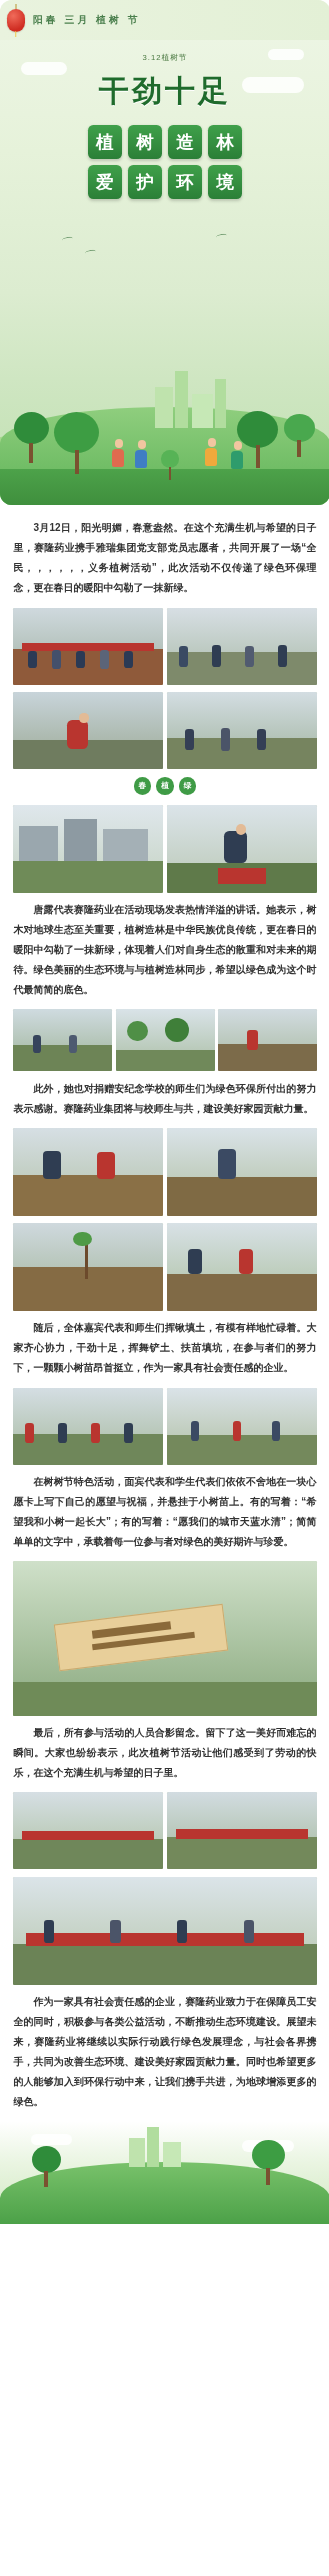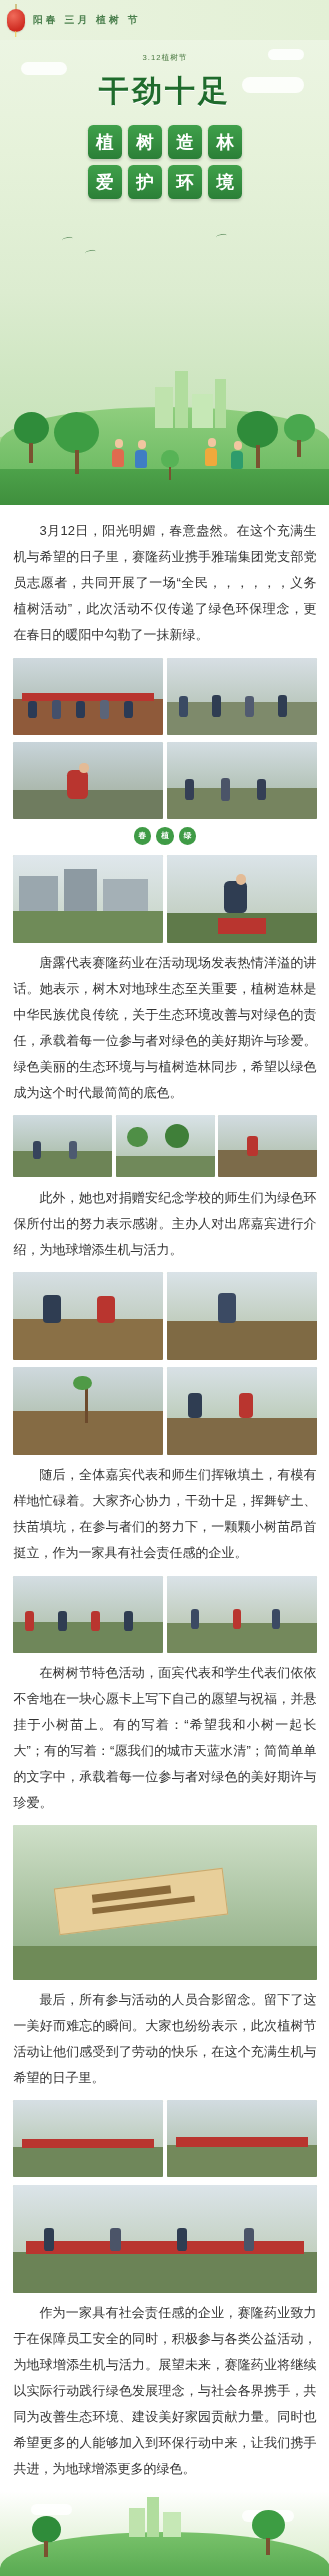--- a/index.html
+++ b/index.html
@@ -15,20 +15,21 @@
     overflow: hidden;
   }
 
   
   .hero {
     position: relative;
     width: 330px;
     height: 505px;
     background: linear-gradient(180deg, #eef6e6 0%, #e6f2da 30%, #dcecd0 58%, #cfe6c2 75%, #bfe0b0 100%);
     overflow: hidden;
+    border-radius: 12px;
   }
   .hero-topbar {
     position: relative;
     height: 40px;
     background: linear-gradient(90deg, #e9f3de 0%, #e3f0d6 100%);
     display: flex;
     align-items: center;
     padding-left: 7.2px;
   }
   .lantern {
@@ -145,26 +146,27 @@
   }
   .person .head { width: 8.2px; height: 8.2px; border-radius: 50%; margin: 0 auto; }
   .person .body { width: 12.4px; height: 18.5px; border-radius: 4.1px 4.1px 2.1px 2.1px; margin-top: 1px; }
 
   
   .article {
     padding: 13.4px 13.4px 0;
     background: #ffffff;
   }
   p.para {
-    font-size: 13px;
+    font-size: 10px;
     line-height: 2.0;
     color: #333333;
     text-align: justify;
     text-indent: 2em;
     margin-bottom: 9.3px;
+    font-weight: bold;
   }
 
   .gallery {
     display: flex;
     gap: 3.1px;
     margin: 5.2px 0 7.2px;
   }
   .photo {
     flex: 1;
     position: relative;
@@ -355,21 +357,21 @@
       </div>
       <div class="photo h170">
         <div class="sky" style="background:linear-gradient(180deg,#dbe4e9,#b9c7b4);"></div>
         <div class="rect" style="left:0;right:0;top:66%;bottom:0;background:#5f7a4a;"></div>
         <div class="blob" style="left:38%;top:30%;width:23px;height:32px;background:#2f3d52;border-radius:5.2px;"></div>
         <div class="blob" style="left:46%;top:22%;width:10.3px;height:10.3px;background:#e3bb96;"></div>
         <div class="rect" style="left:34%;top:72%;width:32%;height:18%;background:#b9352f;"></div>
       </div>
     </div>
 
-    <p class="para">唐露代表赛隆药业在活动现场发表热情洋溢的讲话。她表示，树木对地球生态至关重要，植树造林是中华民族优良传统，关于生态环境改善与对绿色的责任，承载着每一位参与者对绿色的美好期许与珍爱。绿色美丽的生态环境与与植树造林同步，希望以绿色成为这个时代最简简的底色。</p>
+    <p class="para">唐露代表赛隆药业在活动现场发表热情洋溢的讲话。她表示，树木对地球生态至关重要，植树造林是中华民族优良传统，更在春日的暖阳中勾勒了一抹新绿，体现着人们对自身生态的散重和对未来的期待。绿色美丽的生态环境与与植树造林同步，希望以绿色成为这个时代最简简的底色。</p>
 
     <div class="gallery">
       <div class="photo h120">
         <div class="sky" style="background:linear-gradient(180deg,#cfdbe0,#9db295);"></div>
         <div class="rect" style="left:0;right:0;top:58%;bottom:0;background:#6d8456;"></div>
         <div class="blob" style="left:20%;top:42%;width:8.2px;height:17.5px;background:#36445c;border-radius:3.1px;"></div>
         <div class="blob" style="left:56%;top:42%;width:8.2px;height:17.5px;background:#4d5a70;border-radius:3.1px;"></div>
       </div>
       <div class="photo h120">
         <div class="sky" style="background:linear-gradient(180deg,#d9e3e8,#a9bda2);"></div>
@@ -377,21 +379,21 @@
         <div class="blob" style="left:50%;top:14%;width:24px;height:24px;background:#3f7f39;"></div>
         <div class="rect" style="left:0;right:0;top:66%;bottom:0;background:#70895a;"></div>
       </div>
       <div class="photo h120">
         <div class="sky" style="background:linear-gradient(180deg,#d2dce1,#a6b79d);"></div>
         <div class="rect" style="left:0;right:0;top:56%;bottom:0;background:#7c6b4a;"></div>
         <div class="blob" style="left:30%;top:34%;width:10.3px;height:19.6px;background:#b9352f;border-radius:3.1px;"></div>
       </div>
     </div>
 
-    <p class="para">此外，她也对捐赠安纪念学校的师生们为绿色环保所付出的努力表示感谢。主办人对出席嘉宾进行介绍，为地球增添生机与活力。</p>
+    <p class="para">此外，她也对捐赠安纪念学校的师生们为绿色环保所付出的努力表示感谢。赛隆药业集团将与校师生与共，建设美好家园贡献力量。</p>
 
     <div class="gallery">
       <div class="photo h170">
         <div class="sky" style="background:linear-gradient(180deg,#d6dfe4,#b1c0a6);"></div>
         <div class="rect" style="left:0;right:0;top:54%;bottom:0;background:#8a7046;"></div>
         <div class="blob" style="left:20%;top:26%;width:17.5px;height:28px;background:#2f3d52;border-radius:4.1px;"></div>
         <div class="blob" style="left:56%;top:28%;width:17.5px;height:27px;background:#b9352f;border-radius:4.1px;"></div>
       </div>
       <div class="photo h170">
         <div class="sky" style="background:linear-gradient(180deg,#dae3e8,#aebd9f);"></div>
@@ -465,21 +467,21 @@
         <div class="sky" style="background:linear-gradient(180deg,#dbe4e9,#b4c4a8);"></div>
         <div class="rect" style="left:0;right:0;top:62%;bottom:0;background:#6b8356;"></div>
         <div class="rect" style="left:4%;top:52%;width:92%;height:12%;background:#b9352f;"></div>
         <div class="blob" style="left:10%;top:40%;width:10.3px;height:23px;background:#2f3d52;border-radius:3.1px;"></div>
         <div class="blob" style="left:32%;top:40%;width:10.3px;height:23px;background:#4b5468;border-radius:3.1px;"></div>
         <div class="blob" style="left:54%;top:40%;width:10.3px;height:23px;background:#2f3d52;border-radius:3.1px;"></div>
         <div class="blob" style="left:76%;top:40%;width:10.3px;height:23px;background:#4b5468;border-radius:3.1px;"></div>
       </div>
     </div>
 
-    <p class="para">作为一家具有社会责任感的企业，赛隆药业致力于在保障员工安全的同时，积极参与各类公益活动，为地球增添生机与活力。展望未来，赛隆药业将继续以实际行动践行绿色发展理念，与社会各界携手，共同为改善生态环境、建设美好家园贡献力量。同时也希望更多的人能够加入到环保行动中来，让我们携手共进，为地球增添更多的绿色。</p>
+    <p class="para">作为一家具有社会责任感的企业，赛隆药业致力于在保障员工安全的同时，积极参与各类公益活动，不断推动生态环境建设。展望未来，赛隆药业将继续以实际行动践行绿色发展理念，与社会各界携手，共同为改善生态环境、建设美好家园贡献力量。同时也希望更多的人能够加入到环保行动中来，让我们携手共进，为地球增添更多的绿色。</p>
   </div>
 
   <div class="footer">
     <div class="cloud" style="left:31px; top:12.4px; width:41px; height:11.3px;"></div>
     <div class="cloud" style="left:242px; top:18.5px; width:52px; height:12.4px;"></div>
     <div class="hill"></div>
     <div class="tree" style="left:46px; bottom:49px;">
       <div class="crown" style="left:-14.4px; top:-29px; width:29px; height:27px; background:#2f8c3a;"></div>
       <div class="trunk" style="left:-2.1px; top:-4.1px; height:15.5px;"></div>
     </div>

